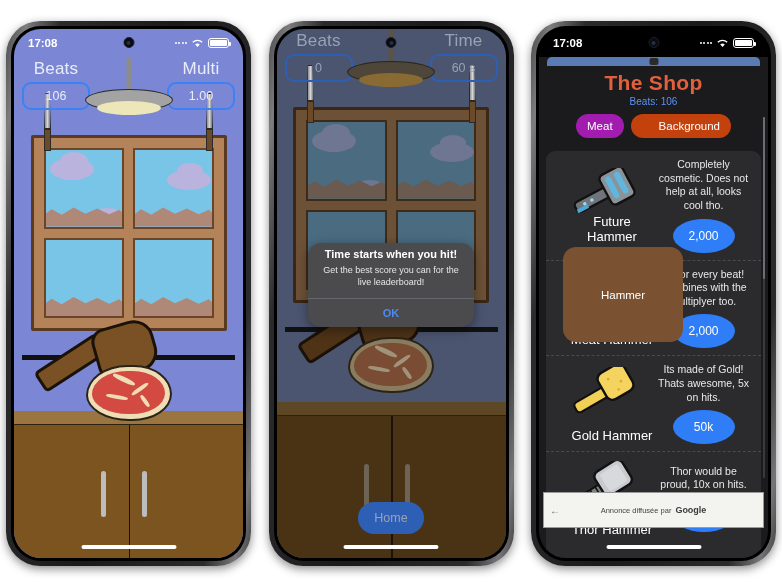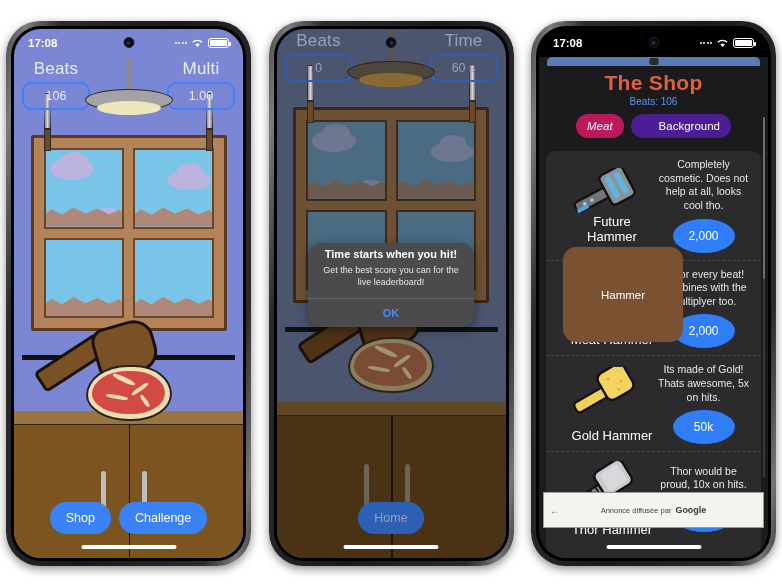--- a/index.html
+++ b/index.html
@@ -334,22 +334,22 @@
   .tabs { display:flex; justify-content:center; gap:7px; margin-top:7px; }
   .tab {
     border:none; border-radius:13px;
     padding: 6px 11px;
     font-size: 11.5px;
     color:#fff;
     font-family:"Liberation Sans", sans-serif;
     cursor:pointer;
   }
   .tab.hammer { background:#7a5232; }
-  .tab.meat { background:#be185d;font-style:italic; }
-  .tab.background { background:#4c1d95;padding-left:28px; }
+  .tab.meat { background:#a21caf; }
+  .tab.background { background:#c2410c;padding-left:28px; }
 
   .shop-list {
     flex:1 1 auto;
     margin: 7px 7px 0;
     background:#2b2b2d;
     border-radius: 9px;
     overflow:hidden;
   }
   .shop-item {
     display:flex; align-items:center;
@@ -499,24 +499,20 @@
 
             <div class="counter">
               <div class="top"></div>
               <div class="body">
                 <div class="split"></div>
                 <div class="handle-v" style="left:38%"></div>
                 <div class="handle-v" style="left:56%"></div>
               </div>
             </div>
 
-            <div class="btn-row">
-              <button class="pill-btn">Shop</button>
-              <button class="pill-btn">Challenge</button>
-            </div>
           </div>
         </div>
 
         <div class="notch-cam"></div>
         <div class="home-ind"></div>
       </div>
     </div>
   </div>
 
   <div class="phone">

